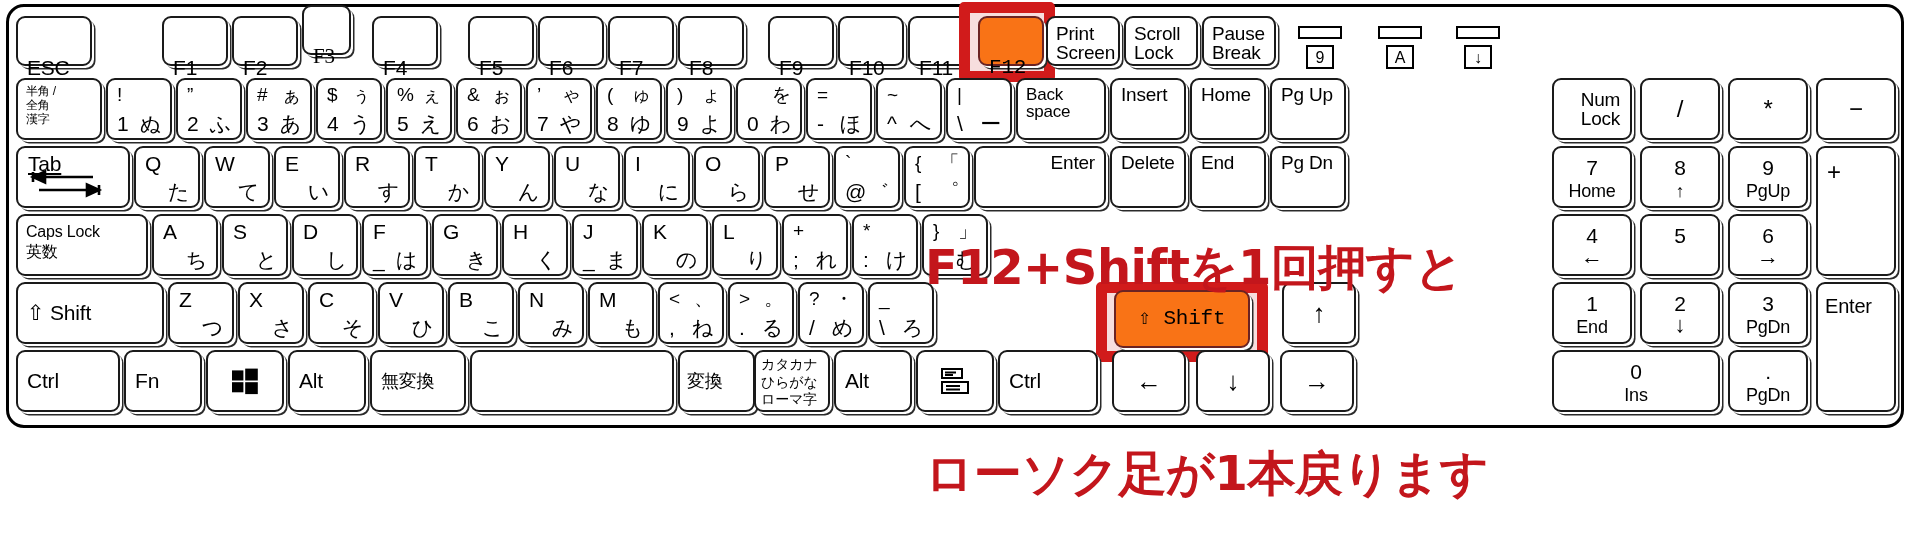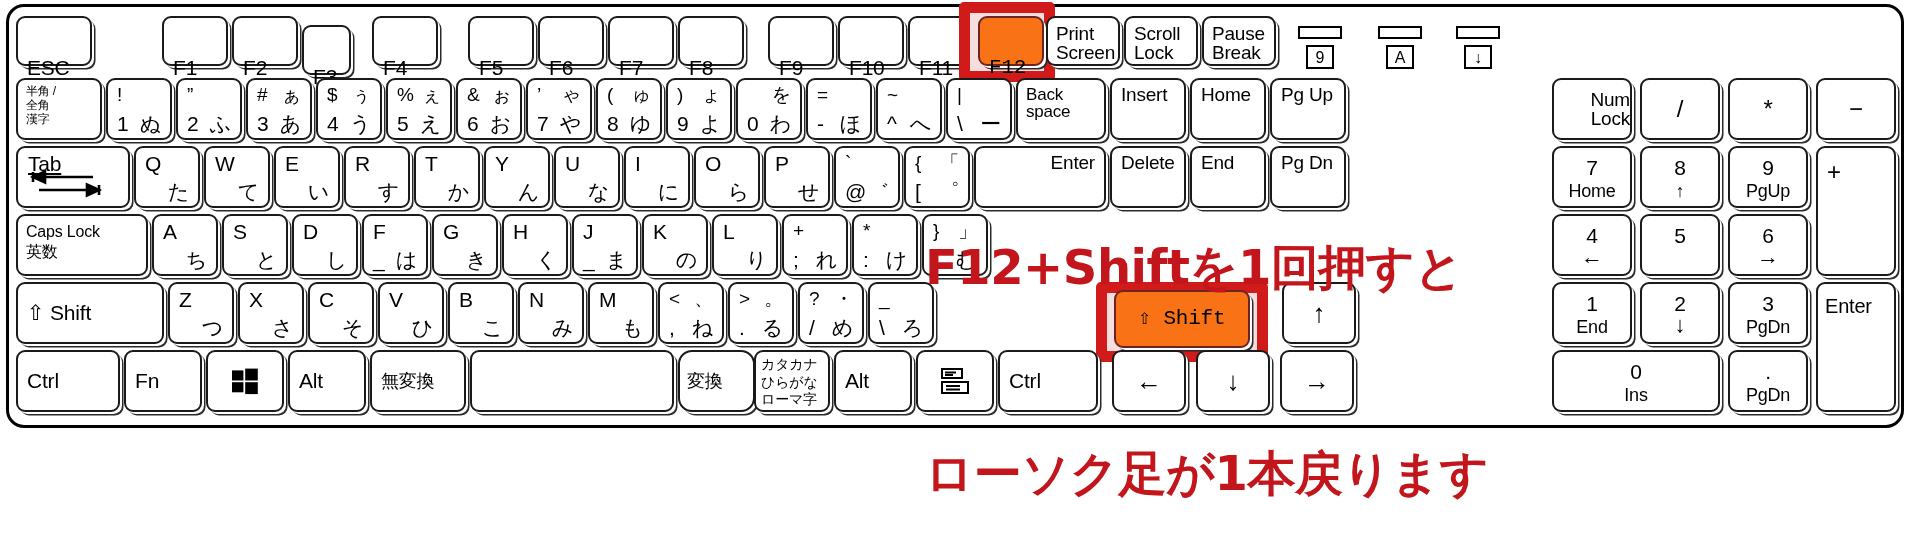--- a/index.html
+++ b/index.html
@@ -57,21 +57,21 @@
   .lab-q-br { right: 9px; bottom: 4px; font-size: 21px; }
   
   .lab-let  { left: 9px;  top: 5px;  font-size: 21px; }
   .lab-kana { right: 9px; bottom: 4px; font-size: 21px; }
   
   .lab-mid  { left: 9px; top: 50%; transform: translateY(-50%); font-size: 21px; }
   .lab-mid-c { left: 0; right: 0; text-align: center; top: 50%; transform: translateY(-50%); font-size: 21px; }
   .lab-np-t { left: 0; right: 0; text-align: center; top: 9px; font-size: 21px; }
   .lab-np-b { left: 0; right: 0; text-align: center; bottom: 6px; font-size: 18px; }
   .lab-np-c { left: 0; right: 0; text-align: center; top: 50%; transform: translateY(-50%); font-size: 24px; }
-  .lab-np-2 { left: 17px; right: 0; text-align: right; top: 50%; transform: translateY(-50%); font-size: 19px; line-height: 1.2; }
+  .lab-np-2 { left: 17px; right: 0; text-align: center; top: 50%; transform: translateY(-50%); font-size: 19px; line-height: 1.2; }
 
   
   .key.hl { background: #f97316; border-color: #6b2323; font-family: Liberation Mono, monospace; }
 
   
   .redbox {
     position: absolute;
     box-sizing: border-box;
     border: 11px solid #d11b1b;
     background: #f7dede;
@@ -120,21 +120,21 @@
 
   <div class="key" style="left:16px;  top:16px; width:76px;  height:50px;">
       <span class="lab lab-tl">ESC</span>
     </div>
   <div class="key" style="left:162px; top:16px; width:66px;  height:50px;">
       <span class="lab lab-tl">F1</span>
     </div>
   <div class="key" style="left:232px; top:16px; width:66px;  height:50px;padding-left:40px;">
       <span class="lab lab-tl">F2</span>
     </div>
-  <div class="key" style="left:302px; top:25px; width:49px;  height:50px;">
+  <div class="key" style="left:302px; top:5px; width:49px;  height:50px;font-family:Liberation Serif, serif;">
       <span class="lab lab-tl">F3</span>
     </div>
   <div class="key" style="left:372px; top:16px; width:66px;  height:50px;">
       <span class="lab lab-tl">F4</span>
     </div>
   <div class="key" style="left:468px; top:16px; width:66px;  height:50px;">
       <span class="lab lab-tl">F5</span>
     </div>
   <div class="key" style="left:538px; top:16px; width:66px;  height:50px;">
       <span class="lab lab-tl">F6</span>
@@ -497,21 +497,21 @@
       </g>
     </svg>
   </div>
   <div class="key" style="left:288px; top:350px; width:78px; height:62px;">
       <span class="lab lab-mid">Alt</span>
     </div>
   <div class="key" style="left:370px; top:350px; width:96px; height:62px;">
       <span class="lab" style="left:9px;top:50%;transform:translateY(-50%);font-size:18px;">無変換</span>
     </div>
   <div class="key" style="left:470px; top:350px; width:204px; height:62px;"></div>
-  <div class="key" style="left:678px; top:350px; width:77px; height:62px;border-radius:14px;">
+  <div class="key" style="left:678px; top:350px; width:77px; height:62px;">
       <span class="lab" style="left:7px;top:50%;transform:translateY(-50%);font-size:18px;">変換</span>
     </div>
   <div class="key" style="left:754px; top:350px; width:76px; height:62px;">
       <span class="lab" style="left:5px;top:4px;font-size:14px;line-height:1.25;">カタカナ
 ひらがな
 ローマ字</span>
     </div>
   <div class="key" style="left:834px; top:350px; width:78px; height:62px;">
       <span class="lab lab-mid">Alt</span>
     </div>

